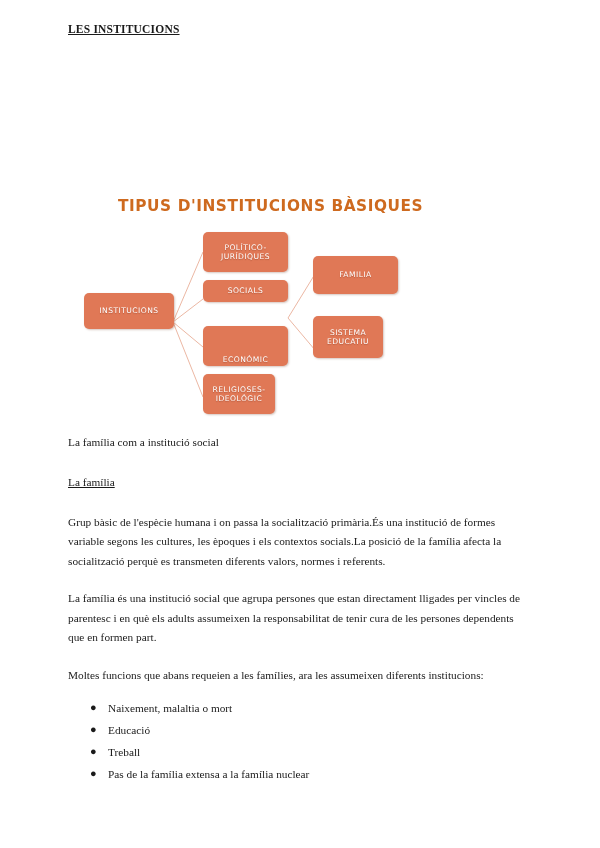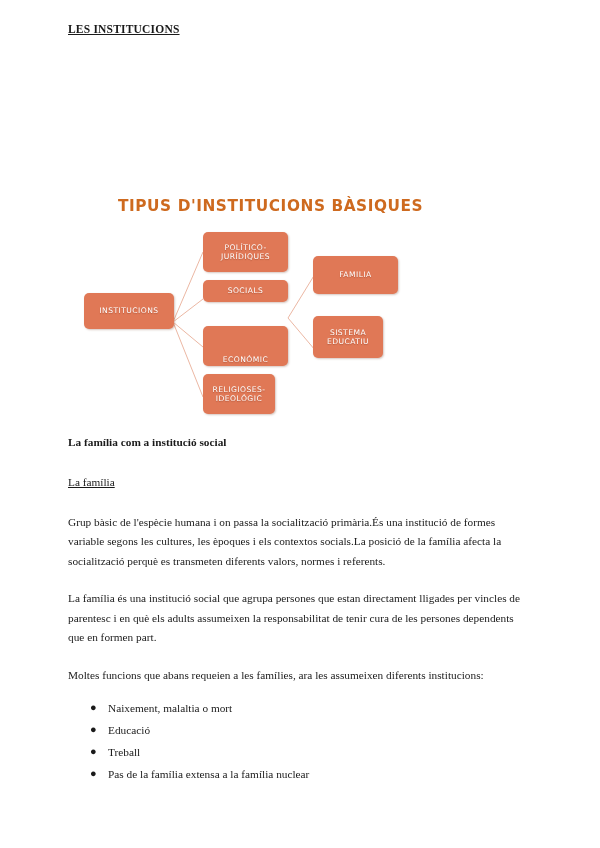--- a/index.html
+++ b/index.html
@@ -53,21 +53,21 @@
 
   .para {
     font-size: 11.3px;
     line-height: 1.72;
     text-align: left;
     margin: 0;
     padding-top: 17px;
   }
 
   .sub-heading-bold {
-    font-weight: bold;
+    font-weight: normal;
     font-size: 11.3px;
     margin: 0;
     padding-top: 0;
   }
 
   .sub-heading-underline {
     font-size: 11.3px;
     text-decoration: underline;
     margin: 0;
     padding-top: 0;

